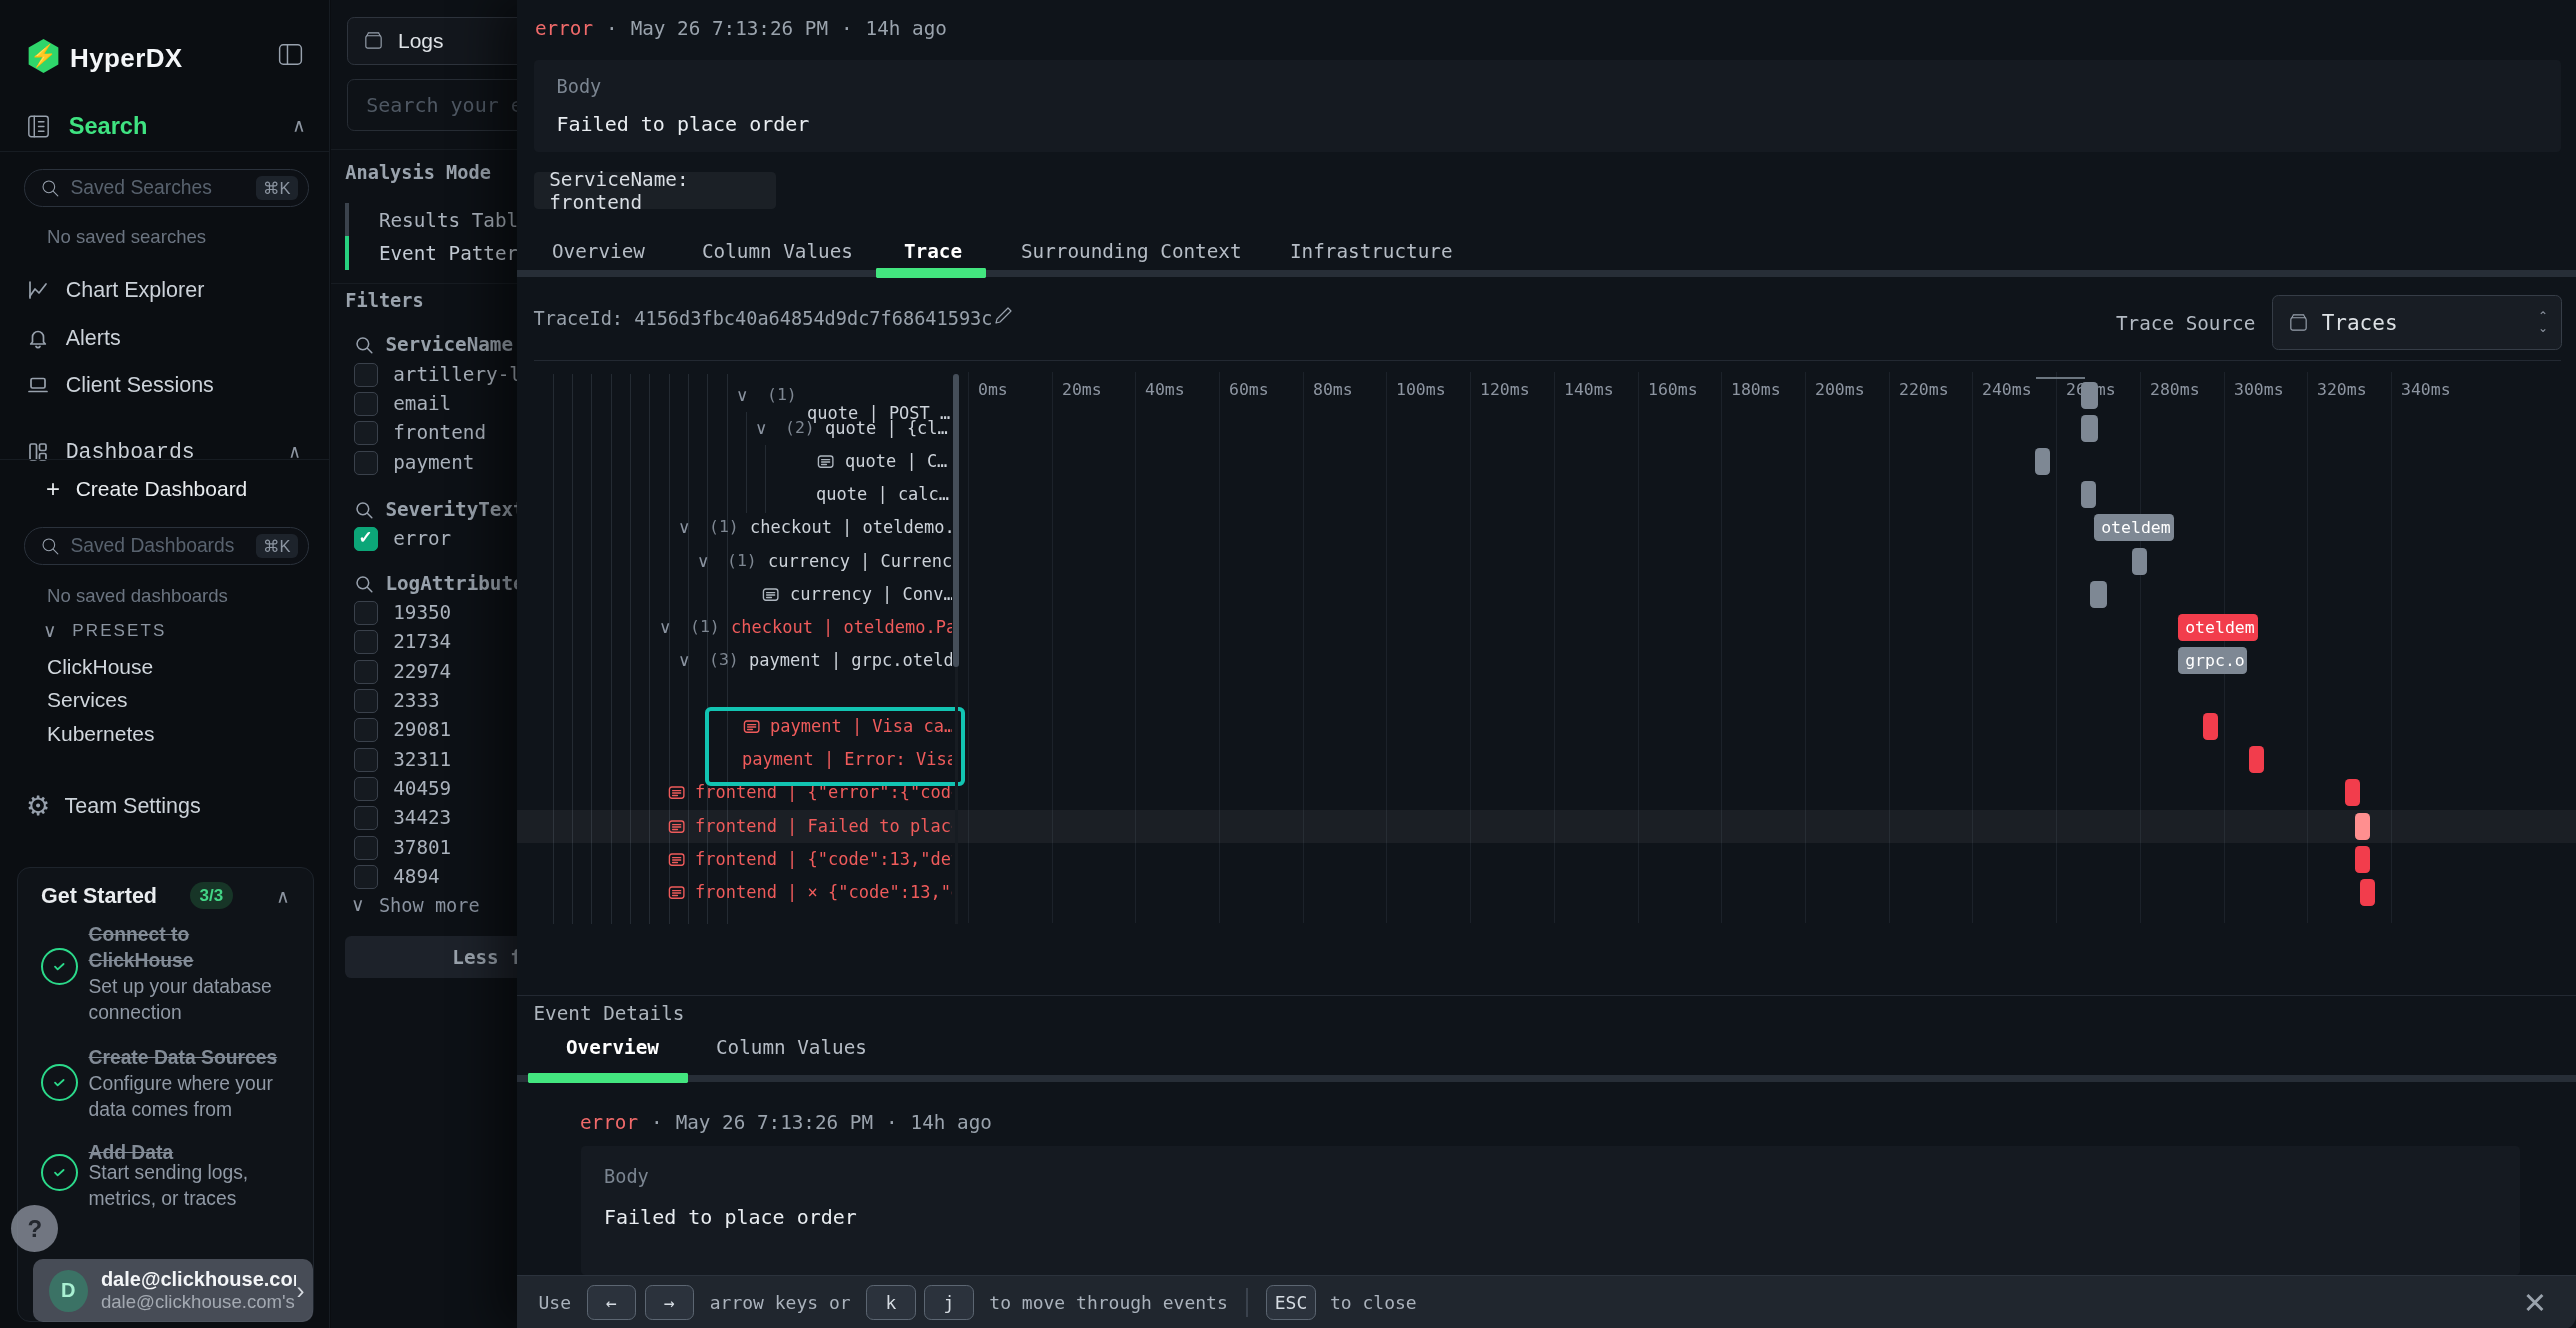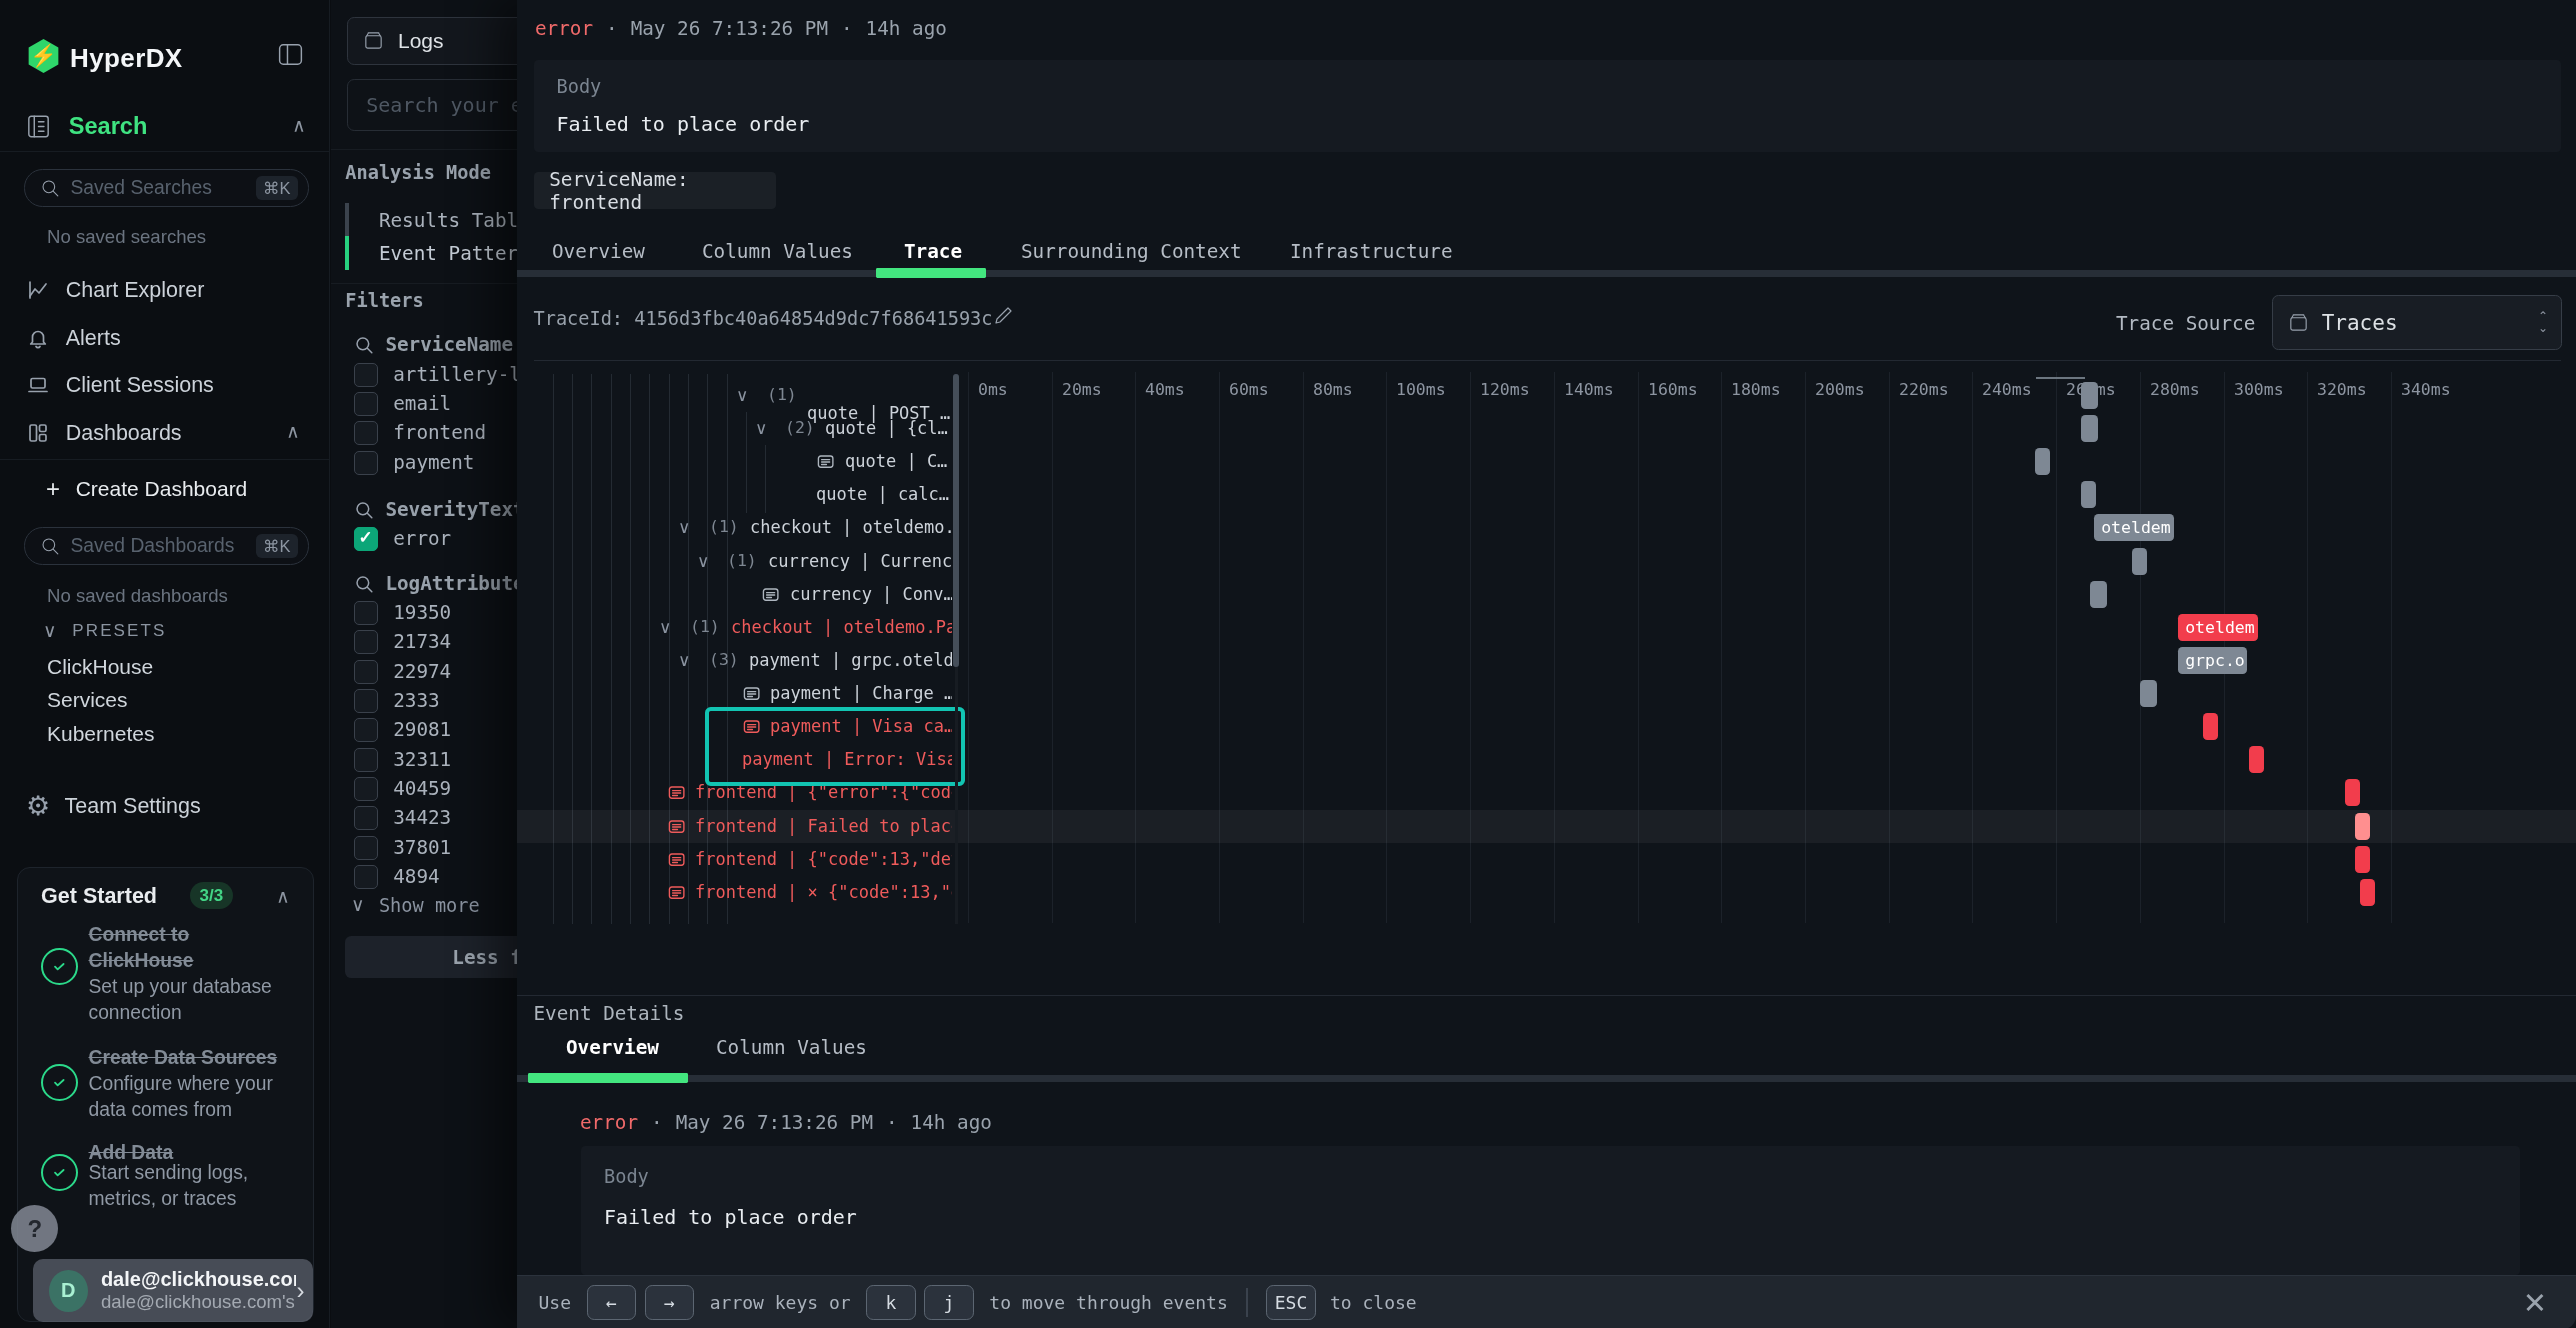--- a/index.html
+++ b/index.html
@@ -184,21 +184,21 @@
             </svg></span>
           <span class="nlabel">Alerts</span>
         </div>
         <div class="nav-item" style="top: 363px;">
           <span class="nico"><svg viewBox="0 0 24 24" width="24" height="24" style="stroke: rgb(152, 161, 173); fill: none; stroke-width: 1.7; stroke-linecap: round; stroke-linejoin: round;">
               <rect x="5" y="5.5" width="14" height="9.5" rx="1.5"></rect>
               <path d="M3 18.5h18"></path>
             </svg></span>
           <span class="nlabel">Client Sessions</span>
         </div>
-        <div class="nav-item" style="top: 411px;">
+        <div class="nav-item" style="top: 430px; font-family: Liberation Mono, monospace;">
           <span class="nico"><svg viewBox="0 0 24 24" width="24" height="24" style="stroke: rgb(152, 161, 173); fill: none; stroke-width: 1.7; stroke-linecap: round; stroke-linejoin: round;">
               <rect x="4" y="4" width="6.5" height="16" rx="1.5"></rect>
               <rect x="13.5" y="4" width="6.5" height="6.5" rx="1.5"></rect>
               <rect x="13.5" y="13.5" width="6.5" height="6.5" rx="1.5"></rect>
             </svg></span>
           <span class="nlabel">Dashboards</span>
           <span class="chev" style="margin-left: auto; margin-right: 29px; transform: rotate(180deg);">∨</span>
         </div>
       </div>
     <div class="sb-divider" style="top:459px"></div>
@@ -550,28 +550,20 @@
           </div>
         </div>
         <div class="trow" style="top: 283px;">
           <span class="t-chev" style="left: 161px;">∨</span>
           <span class="t-count mono" style="left: 192px;">(3)</span>
           <span class="t-label mono" style="left: 232px; max-width: 203px;">payment | grpc.oteld…</span>
           <div class="bar gray" style="left: 1661px; width: 69px;">
             <span>grpc.o</span>
           </div>
         </div>
-        <div class="trow" style="top: 316px;">
-          <span class="logicon" style="left: 225px;"><svg viewBox="0 0 24 24" width="19.3" height="19.3" style="stroke: rgb(174, 182, 191); fill: none; stroke-width: 1.7; stroke-linecap: round; stroke-linejoin: round;">
-              <rect x="3" y="5" width="18" height="14" rx="3"></rect>
-              <path d="M7 9.5h10M7 12.5h10M7 15.5h6"></path>
-            </svg></span>
-          <span class="t-label mono" style="left: 253px; max-width: 182px;">payment | Charge …</span>
-          <div class="bar gray" style="left: 1623px; width: 16.7px;"></div>
-        </div>
         <div class="trow" style="top: 349px;">
           <span class="logicon" style="left: 225px;"><svg viewBox="0 0 24 24" width="19.3" height="19.3" style="stroke: rgb(239, 91, 91); fill: none; stroke-width: 1.7; stroke-linecap: round; stroke-linejoin: round;">
               <rect x="3" y="5" width="18" height="14" rx="3"></rect>
               <path d="M7 9.5h10M7 12.5h10M7 15.5h6"></path>
             </svg></span>
           <span class="t-label mono red" style="left: 253px; max-width: 182px;">payment | Visa ca…</span>
           <div class="bar red" style="left: 1686px; width: 14.7px;"></div>
         </div>
         <div class="trow" style="top: 382px;">
           <span class="t-label mono red" style="left: 225px; max-width: 210px;">payment | Error: Visa…</span>

